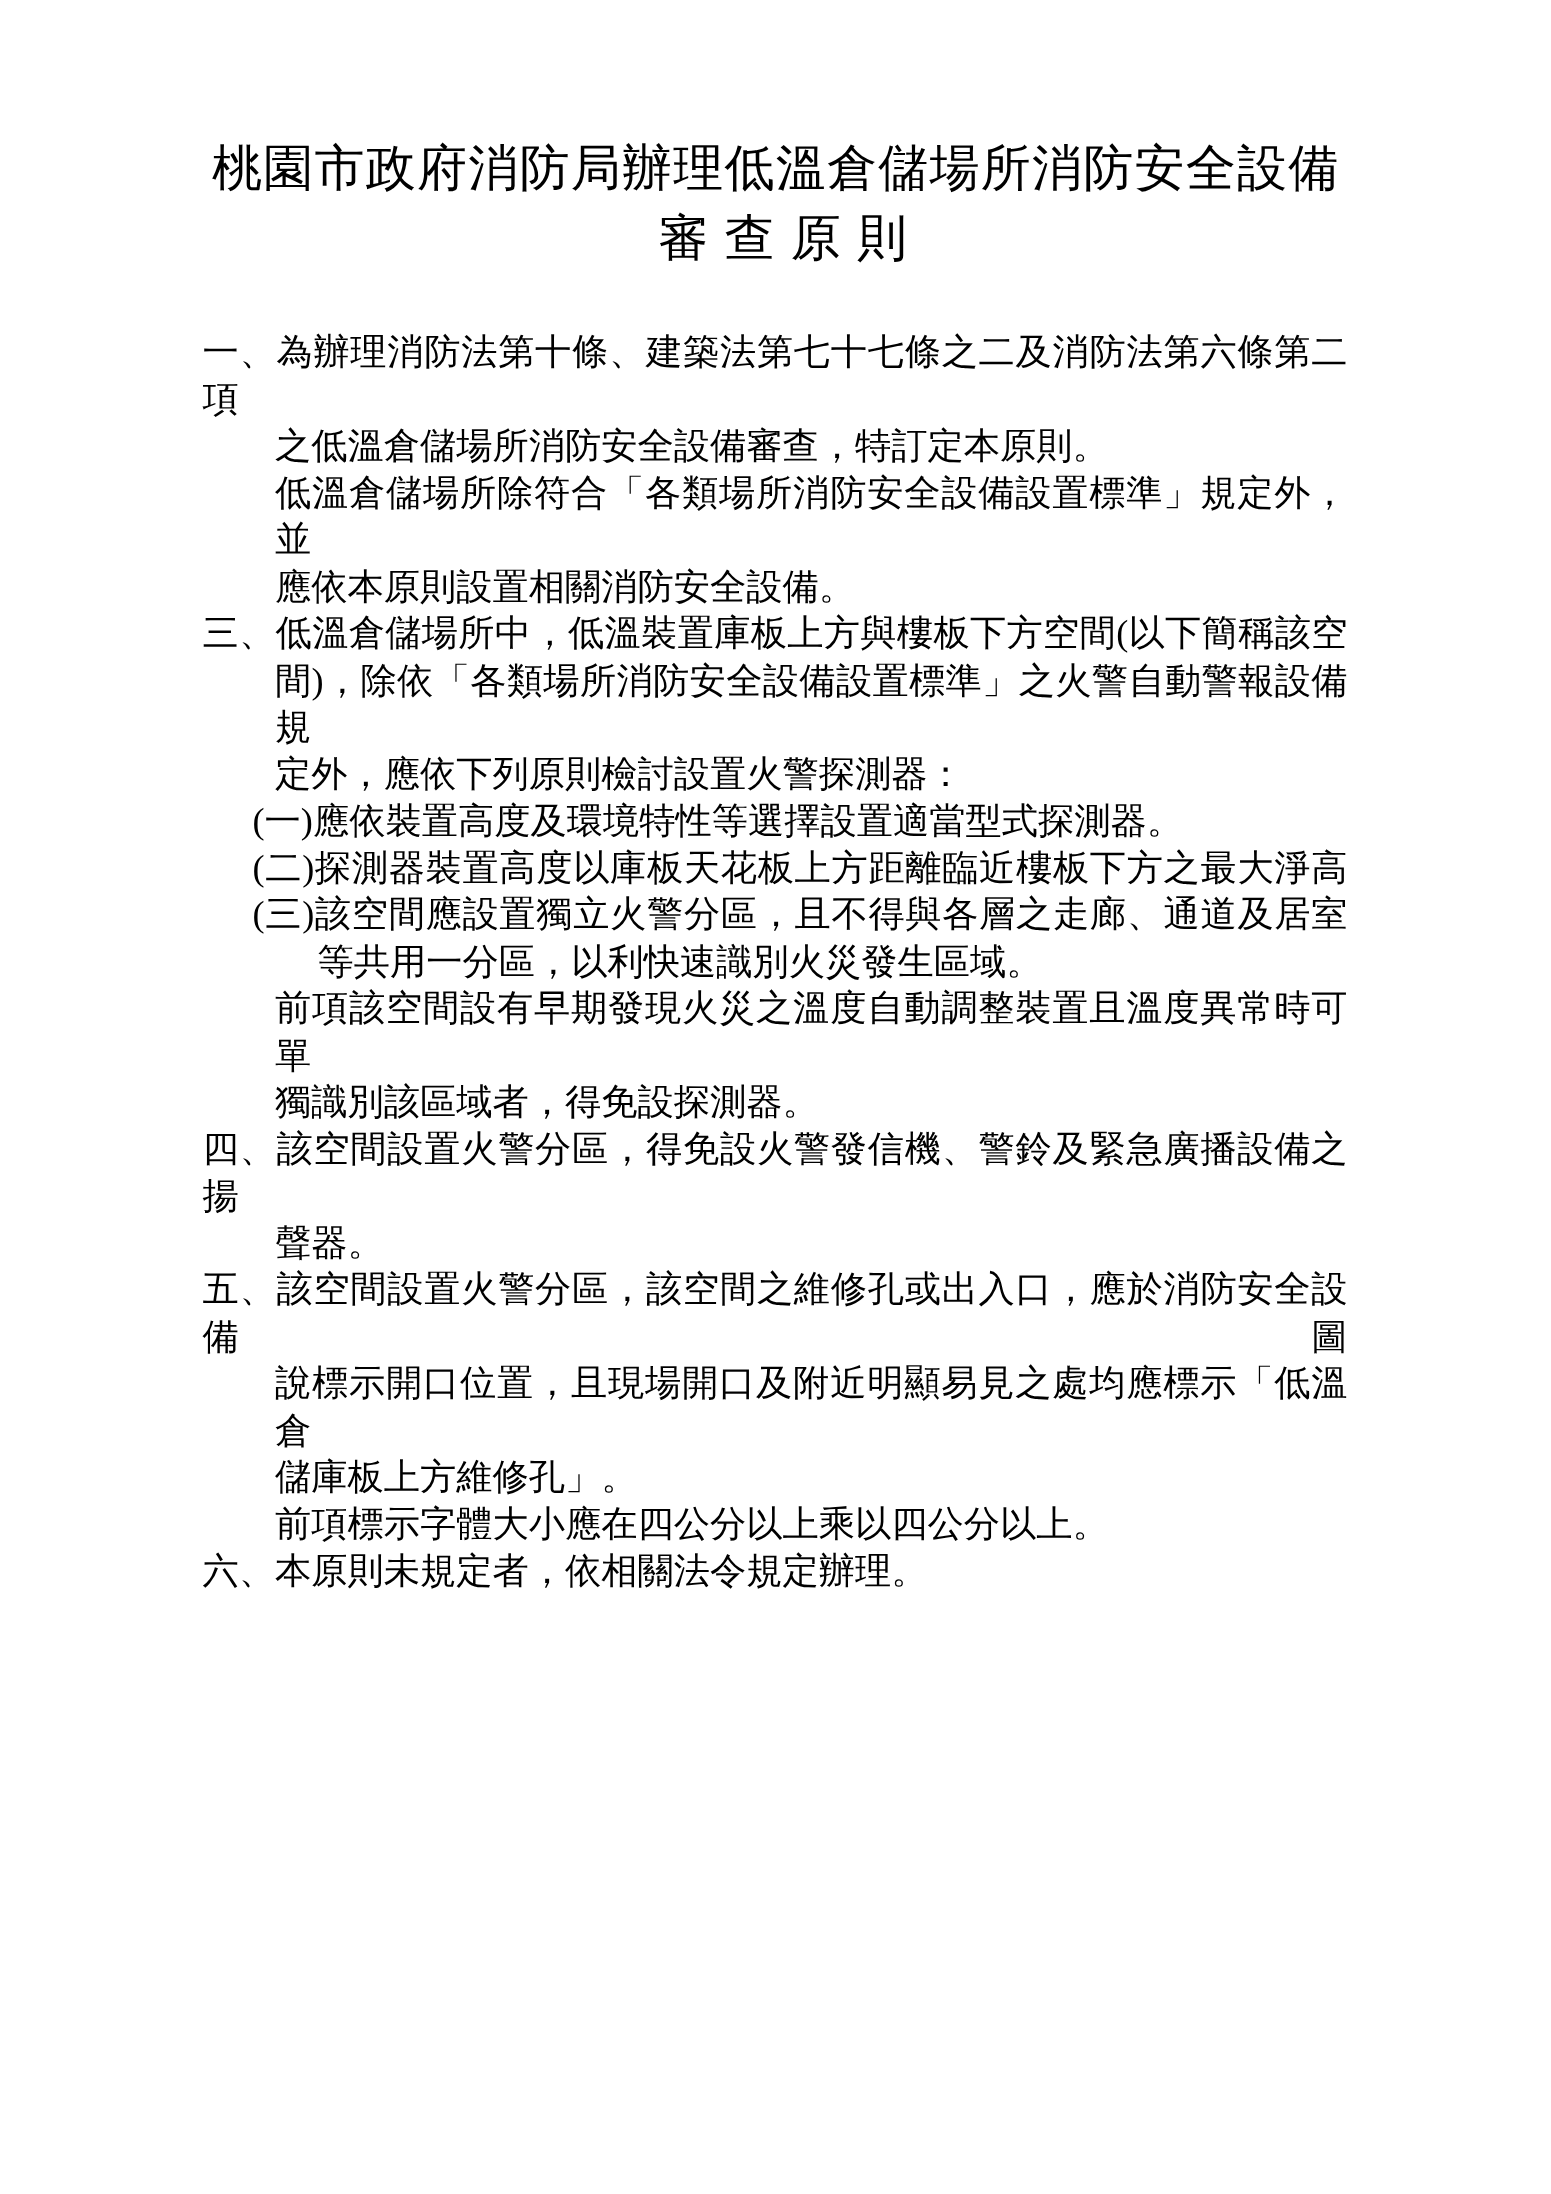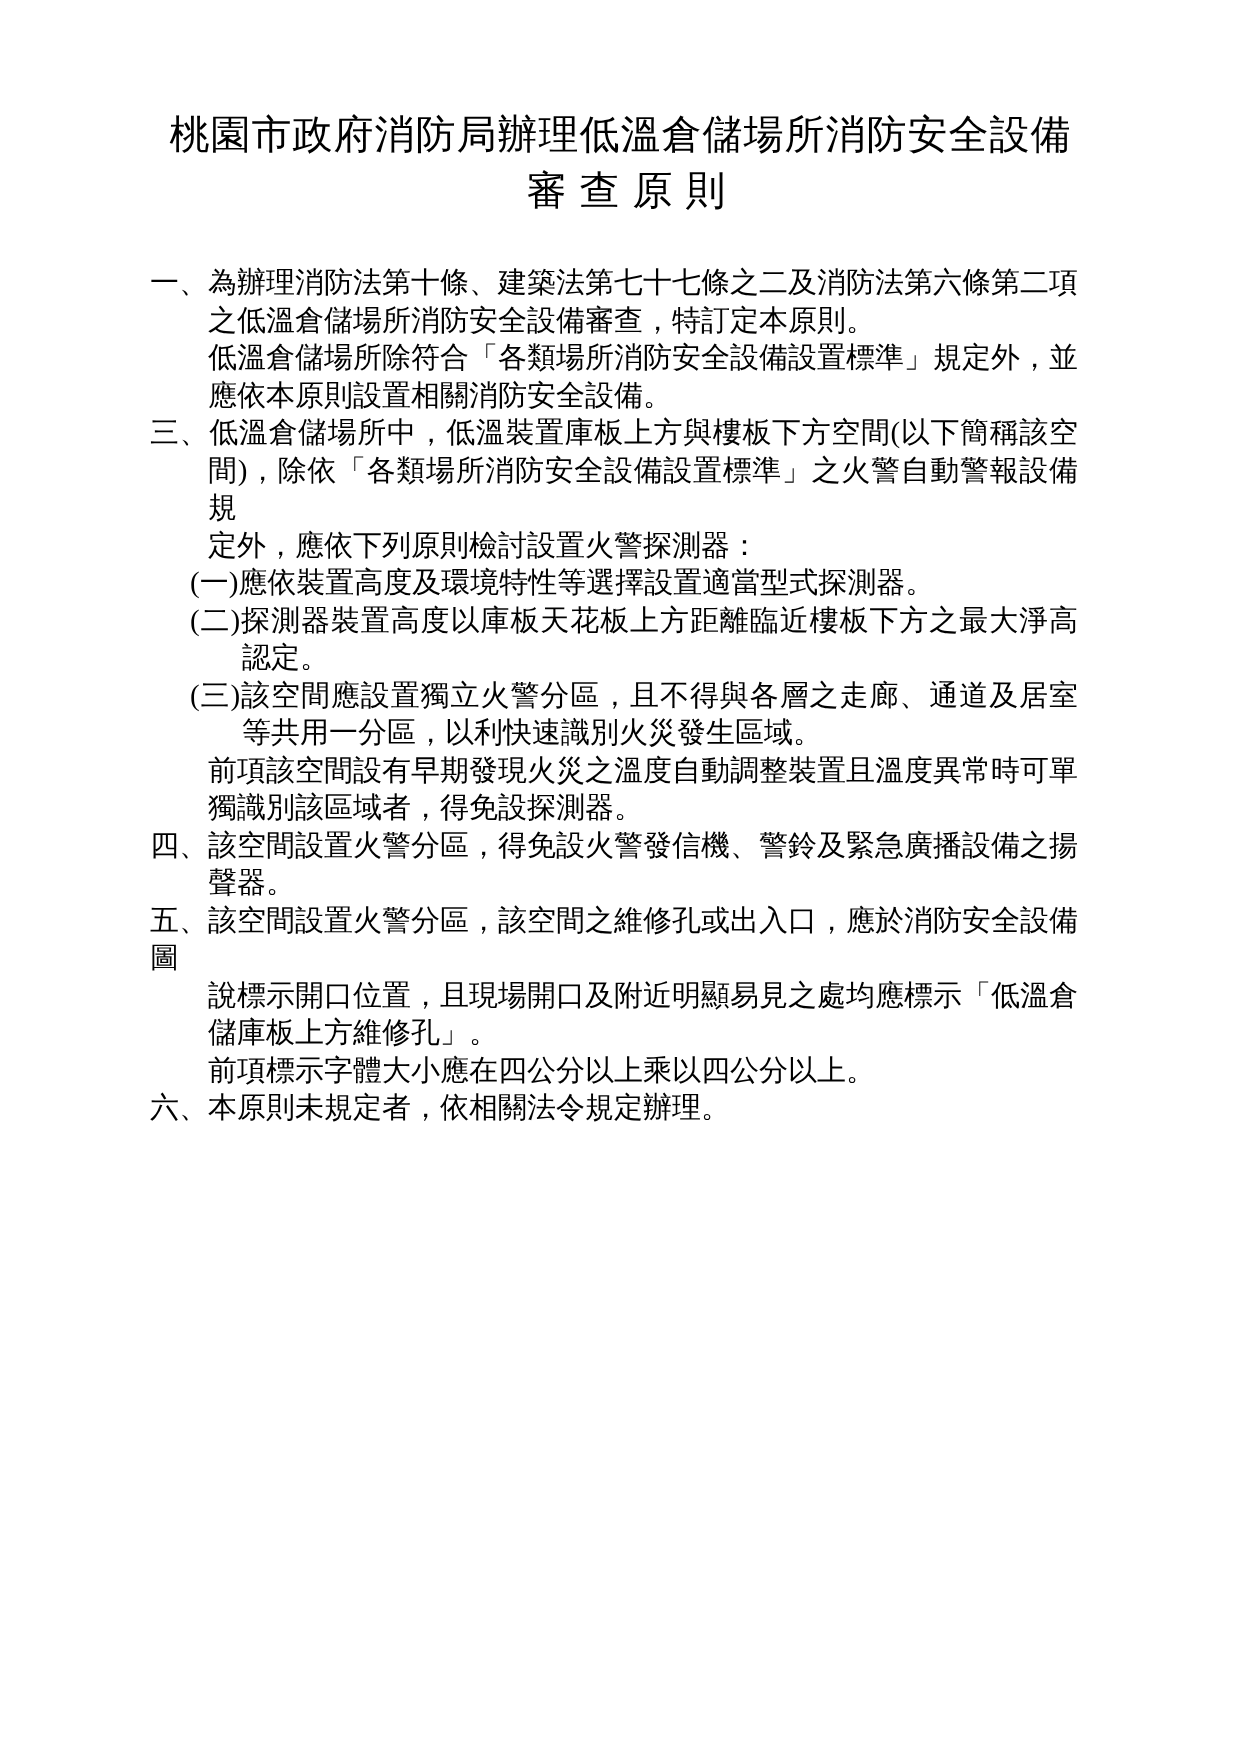--- a/index.html
+++ b/index.html
@@ -32,20 +32,21 @@
     margin-top: 6px;
     padding-left: 24px;
   }
   .doc-body {
     margin-top: 48px;
     padding-left: 150px;
     padding-right: 163px;
     font-size: 29px;
     line-height: 37.5px;
     text-align: left;
+    margin-left: 12px;
   }
   .line {
     white-space: normal;
   }
   
   .line.item    { padding-left: 0; }     
   .line.cont    { padding-left: 58px; }  
   .line.sub     { padding-left: 40px; }  
   .line.subcont { padding-left: 92px; }  
   
@@ -66,21 +67,20 @@
   <div class="doc-body">
       <div class="line item fill">一、為辦理消防法第十條、建築法第七十七條之二及消防法第六條第二項</div>
       <div class="line cont">之低溫倉儲場所消防安全設備審查，特訂定本原則。</div>
       <div class="line cont fill">低溫倉儲場所除符合「各類場所消防安全設備設置標準」規定外，並</div>
       <div class="line cont">應依本原則設置相關消防安全設備。</div>
       <div class="line item fill">三、低溫倉儲場所中，低溫裝置庫板上方與樓板下方空間(以下簡稱該空</div>
       <div class="line cont fill">間)，除依「各類場所消防安全設備設置標準」之火警自動警報設備規</div>
       <div class="line cont">定外，應依下列原則檢討設置火警探測器：</div>
       <div class="line sub">(一)應依裝置高度及環境特性等選擇設置適當型式探測器。</div>
       <div class="line sub fill">(二)探測器裝置高度以庫板天花板上方距離臨近樓板下方之最大淨高</div>
-      <div class="line subcont">認定。</div>
       <div class="line sub fill">(三)該空間應設置獨立火警分區，且不得與各層之走廊、通道及居室</div>
       <div class="line subcont">等共用一分區，以利快速識別火災發生區域。</div>
       <div class="line cont fill">前項該空間設有早期發現火災之溫度自動調整裝置且溫度異常時可單</div>
       <div class="line cont">獨識別該區域者，得免設探測器。</div>
       <div class="line item fill">四、該空間設置火警分區，得免設火警發信機、警鈴及緊急廣播設備之揚</div>
       <div class="line cont">聲器。</div>
       <div class="line item fill">五、該空間設置火警分區，該空間之維修孔或出入口，應於消防安全設備圖</div>
       <div class="line cont fill">說標示開口位置，且現場開口及附近明顯易見之處均應標示「低溫倉</div>
       <div class="line cont">儲庫板上方維修孔」。</div>
       <div class="line cont">前項標示字體大小應在四公分以上乘以四公分以上。</div>

